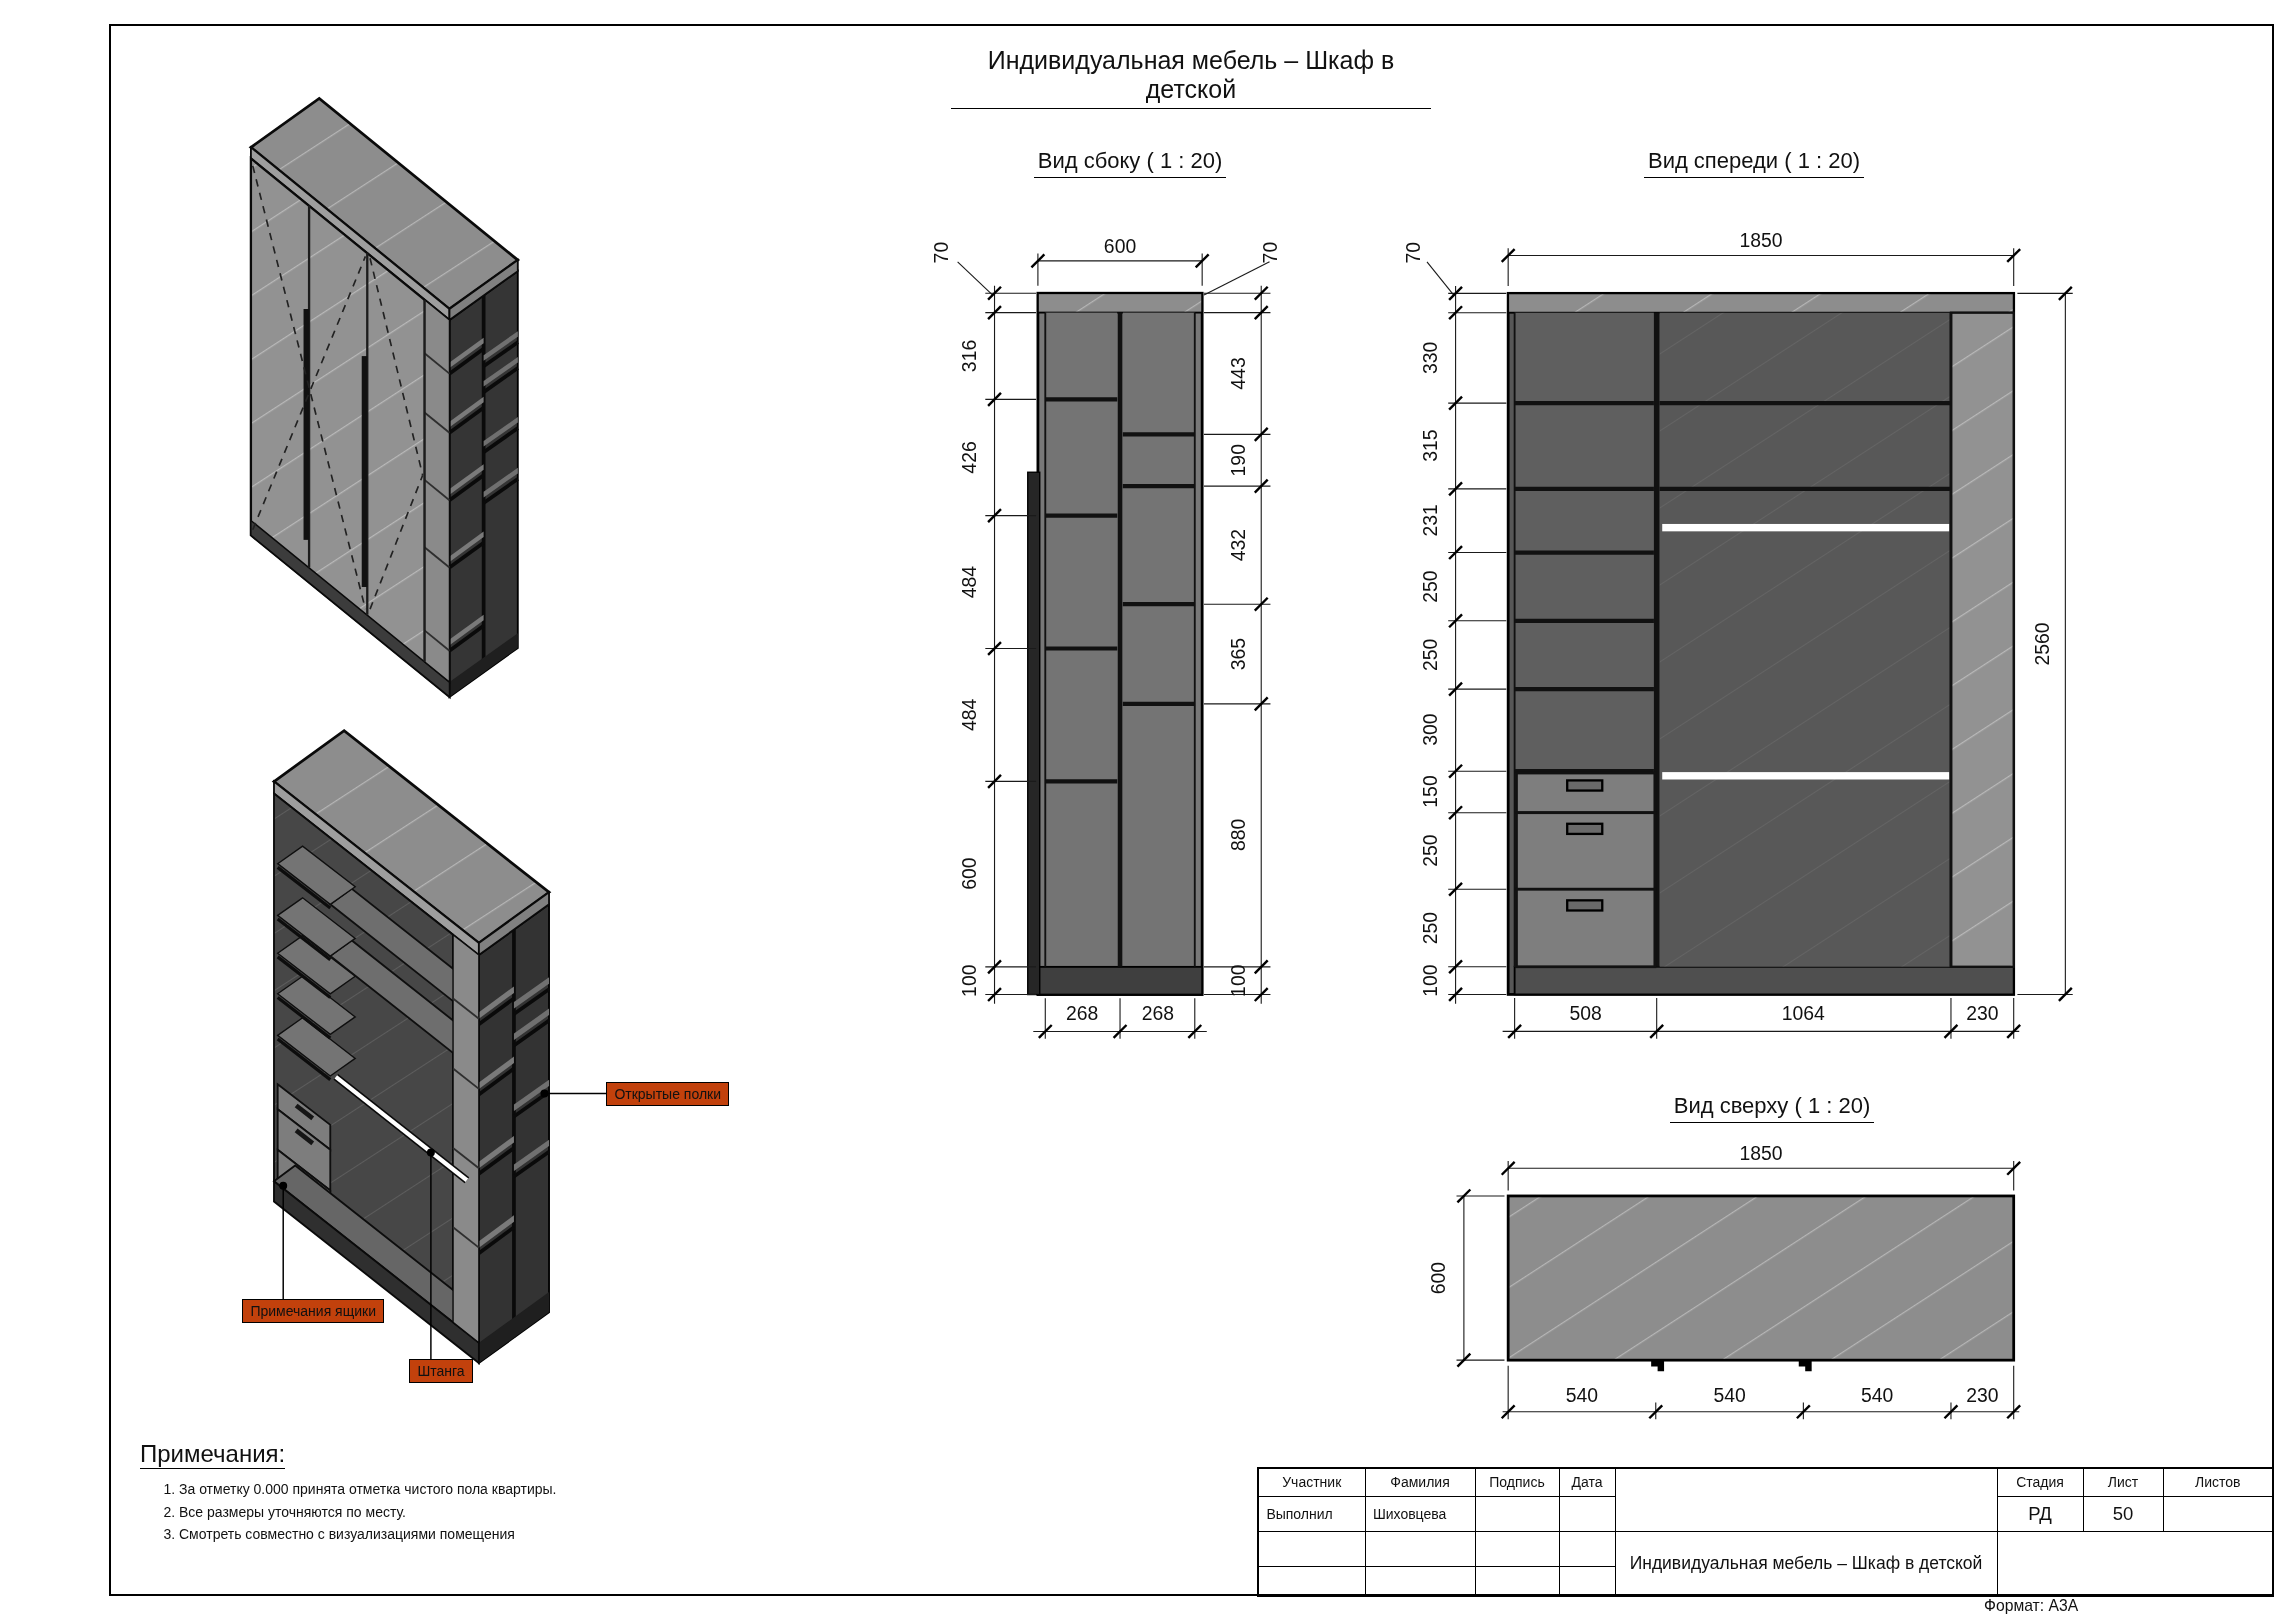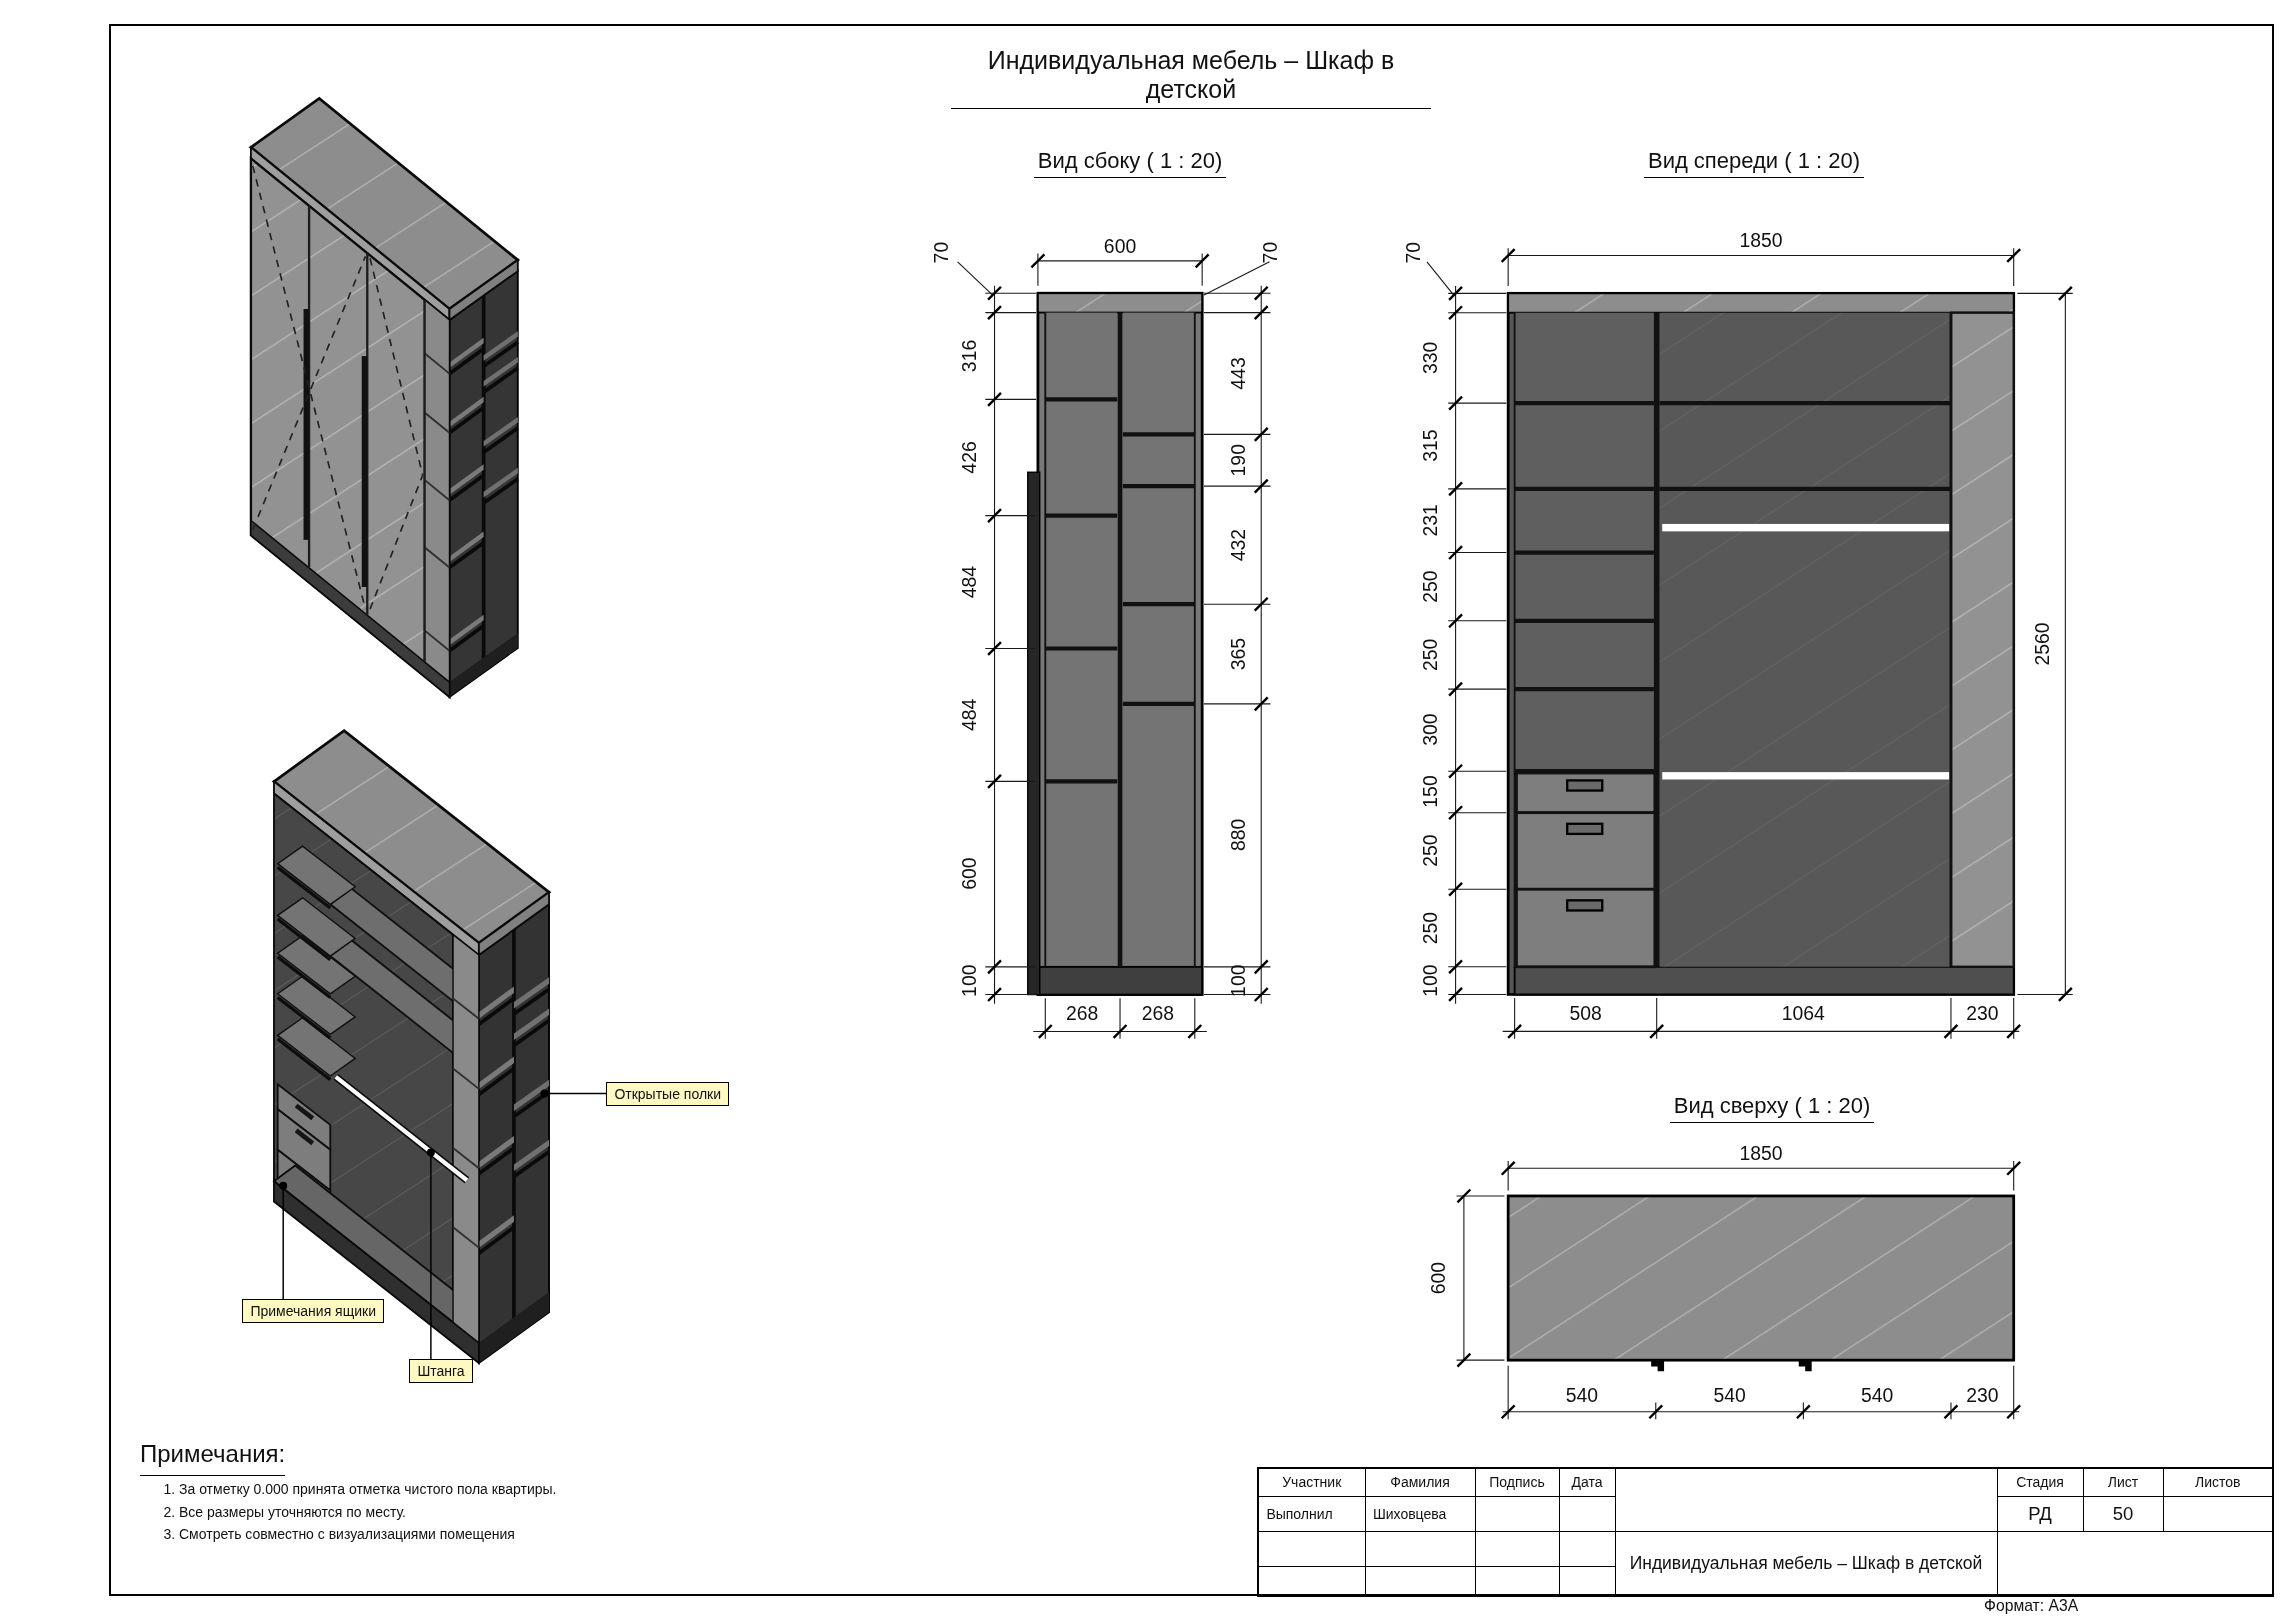--- a/index.html
+++ b/index.html
@@ -5,25 +5,25 @@
   html,body{margin:0;padding:0;background:#e8e8e8;}
   .page{position:relative;width:2289px;height:1618px;background:#ffffff;overflow:hidden;
         font-family:"Liberation Sans",sans-serif;color:#111;}
   .frame{position:absolute;left:109px;top:24px;width:2161px;height:1568px;border:2.8px solid #000;}
   .doc-title{position:absolute;left:951px;top:46px;width:480px;text-align:center;}
   .doc-title span{display:inline-block;font-size:25px;border-bottom:1.8px solid #000;padding:0 7.4px 3.7px 7.4px;}
   .view-title{position:absolute;width:240px;text-align:center;}
   .view-title span{display:inline-block;font-size:22px;border-bottom:1.8px solid #000;padding:0 3.7px 2.8px 3.7px;text-align:center;}
   svg{position:absolute;overflow:visible;}
   svg text{font-family:"Liberation Sans",sans-serif;font-size:21px;fill:#111;}
-  .callout{position:absolute;border:1.8px solid #000;background:#fef9c3;font-size:14px;
+  .callout{position:absolute;border:1.8px solid #000;background:#c2410c;font-size:14px;
            padding:2.8px 7.4px;white-space:nowrap;}
   .notes{position:absolute;left:140px;top:1440px;width:572px;}
   .notes h3{margin:0 0 13px 0;font-size:24px;font-weight:normal;}
-  .notes h3 span{border-bottom:1.8px solid #000;padding-bottom:8px;margin-top:8px;}
+  .notes h3 span{border-bottom:1.8px solid #000;padding-bottom:1px;margin-top:8px;}
   .notes ol{margin:0;padding-left:39px;font-size:14px;}
   .notes li{margin-bottom:6.5px;}
   .tblock{position:absolute;left:1257px;top:1467px;}
   .tblock table{border-collapse:collapse;table-layout:fixed;width:1015px;}
   .tblock td{border:1.8px solid #000;font-size:14px;text-align:center;vertical-align:middle;
              padding:0 3.7px;overflow:hidden;}
   .tblock table{border:2.8px solid #000;}
   .tblock .lft{text-align:left;padding-left:7.4px;}
   .tblock .big{font-size:17.5px;}
   .tblock .val{font-size:18.5px;}

